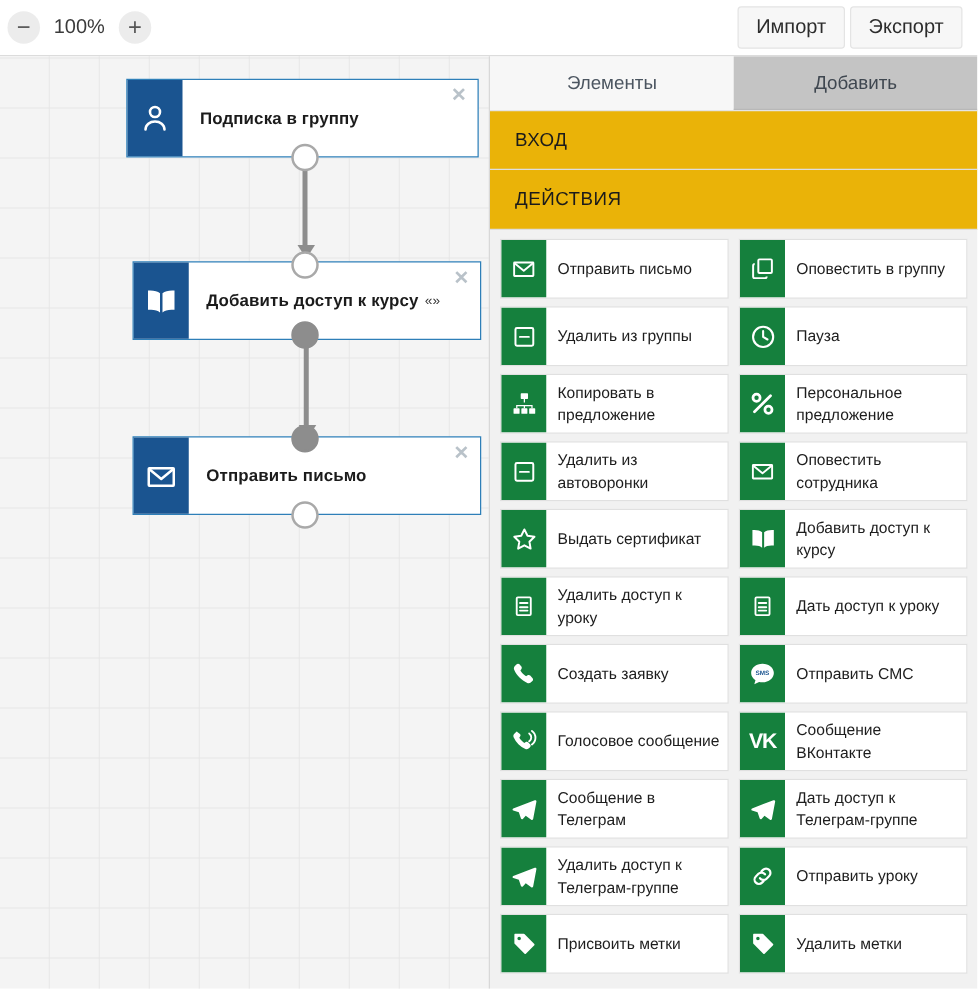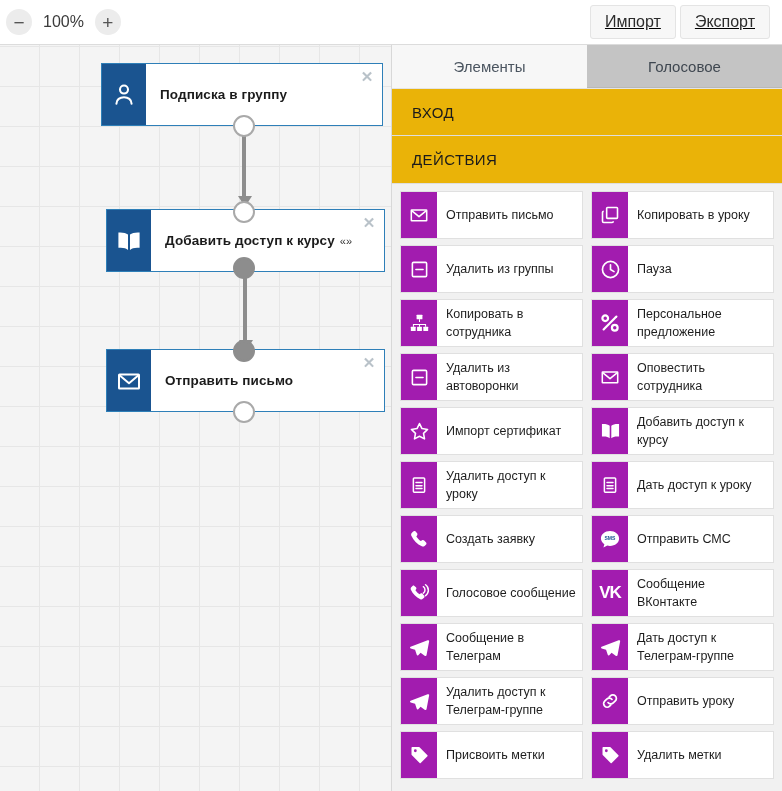--- a/index.html
+++ b/index.html
@@ -26,21 +26,20 @@
     color: #555; font-size: 19px; line-height: 1;
     cursor: pointer; font-family: "Liberation Sans", sans-serif;
   }
   .zoom-level {
     font-size: 16px; color: #3b3b3b; margin: 17px 11px; min-width: 38px;
     text-align: center;
   }
   .topbar-right {
     margin-left: auto; display: flex; align-items: center; gap: 4px;
     padding-right: 12px;
-    text-decoration: underline;
   }
   .tb-btn {
     background: #f7f7f7; border: 1px solid #e4e4e4; border-radius: 3px;
     font-size: 16px; color: #2c2c2c; padding: 7px 14px; cursor: pointer;
     font-family: "Liberation Sans", sans-serif; white-space: nowrap;
   }
 
   
   .canvas {
     position: absolute; left: 0; top: 45px; width: 392px; height: 746px;
@@ -128,21 +127,21 @@
   .grid {
     padding: 7px 8px 0 8px;
     display: grid; grid-template-columns: 1fr 1fr; gap: 6px 8px;
   }
   .card {
     background: #ffffff; border: 1px solid #e0e0e0;
     height: 48px; display: flex; align-items: stretch;
     cursor: pointer; overflow: hidden;
   }
   .card-icon {
-    flex: 0 0 36px; width: 36px; background: #a21caf;
+    flex: 0 0 36px; width: 36px; background: #15803d;
     display: flex; align-items: center; justify-content: center;
   }
   .card-icon svg { display: block; }
   .card-label {
     flex: 1; display: flex; align-items: center;
     padding: 0 6px 0 9px;
     font-size: 12.5px; color: #1d1d1d; line-height: 1.45;
   }
   .vk-text {
     color:#fff; font-size:17px; font-weight:bold; font-family:"Liberation Sans", sans-serif;
@@ -222,21 +221,21 @@
         <span class="quote"></span>
       </div>
       <div class="node-close">✕</div>
     </div>
     <div class="port hollow" style="left:233px; top:356px;"></div>
   </div>
 
   <div class="panel">
     <div class="tabs">
       <div class="tab active">Элементы</div>
-      <div class="tab inactive">Голосовое</div>
+      <div class="tab inactive">Добавить</div>
     </div>
 
     <div class="section first">ВХОД</div>
     <div class="section">ДЕЙСТВИЯ</div>
 
     <div class="grid" id="action-grid">
         <div class="card">
           <div class="card-icon">
             <svg width="20" height="18" viewBox="0 0 26 22" fill="none" stroke="#fff" stroke-width="2">
               <rect x="3" y="4.5" width="20" height="14" rx="0.5"></rect>
@@ -245,21 +244,21 @@
           </div>
           <div class="card-label">Отправить письмо</div>
         </div>
         <div class="card">
           <div class="card-icon">
             <svg width="20" height="20" viewBox="0 0 24 24" fill="none" stroke="#fff" stroke-width="1.9">
               <rect x="8" y="3" width="13" height="13" rx="1"></rect>
               <path d="M16 19.5a1.5 1.5 0 0 1-1.5 1.5H4.5A1.5 1.5 0 0 1 3 19.5V9a1.5 1.5 0 0 1 1.5-1.5"></path>
             </svg>
           </div>
-          <div class="card-label">Копировать в уроку</div>
+          <div class="card-label">Оповестить в группу</div>
         </div>
         <div class="card">
           <div class="card-icon">
             <svg width="19" height="19" viewBox="0 0 24 24" fill="none" stroke="#fff" stroke-width="2">
               <rect x="3" y="3" width="18" height="18" rx="1.5"></rect>
               <path d="M7.5 12h9" stroke-linecap="round"></path>
             </svg>
           </div>
           <div class="card-label">Удалить из группы</div>
         </div>
@@ -275,21 +274,21 @@
         <div class="card">
           <div class="card-icon">
             <svg width="21" height="20" viewBox="0 0 24 24" fill="#fff">
               <rect x="8.5" y="2" width="7" height="5.4" rx="0.6"></rect>
               <rect x="1.6" y="16.4" width="5.8" height="5.2" rx="0.6"></rect>
               <rect x="9.1" y="16.4" width="5.8" height="5.2" rx="0.6"></rect>
               <rect x="16.6" y="16.4" width="5.8" height="5.2" rx="0.6"></rect>
               <path d="M11.4 7.4h1.2v3.4h-1.2zM4.1 13.2h15.8v1.3H4.1zM4.1 13.8h1.2v2.6H4.1zM11.4 13.8h1.2v2.6h-1.2zM18.7 13.8h1.2v2.6h-1.2z"></path>
             </svg>
           </div>
-          <div class="card-label">Копировать в сотрудника</div>
+          <div class="card-label">Копировать в предложение</div>
         </div>
         <div class="card">
           <div class="card-icon">
             <svg width="22" height="22" viewBox="0 0 24 24" fill="none" stroke="#fff" stroke-width="2.4">
               <circle cx="6.8" cy="6.8" r="3.1"></circle>
               <circle cx="17.2" cy="17.2" r="3.1"></circle>
               <path d="M19 5 5 19" stroke-linecap="round"></path>
             </svg>
           </div>
           <div class="card-label">Персональное предложение</div>
@@ -311,21 +310,21 @@
             </svg>
           </div>
           <div class="card-label">Оповестить сотрудника</div>
         </div>
         <div class="card">
           <div class="card-icon">
             <svg width="21" height="21" viewBox="0 0 24 24" fill="none" stroke="#fff" stroke-width="1.8" stroke-linejoin="round">
               <path d="M12 2.9l2.85 5.78 6.38.93-4.62 4.5 1.09 6.35L12 17.46l-5.7 3 1.09-6.35-4.62-4.5 6.38-.93z"></path>
             </svg>
           </div>
-          <div class="card-label">Импорт сертификат</div>
+          <div class="card-label">Выдать сертификат</div>
         </div>
         <div class="card">
           <div class="card-icon">
             <svg width="21" height="18" viewBox="0 0 26 22" fill="#fff">
               <path d="M12 4.6C10.2 3.1 7.6 2.4 4.2 2.4H2.4v15.4h2.4c3.2 0 5.6.7 7.2 2.1z"></path>
               <path d="M14 4.6c1.8-1.5 4.4-2.2 7.8-2.2h1.8v15.4h-2.4c-3.2 0-5.6.7-7.2 2.1z"></path>
             </svg>
           </div>
           <div class="card-label">Добавить доступ к курсу</div>
         </div>

